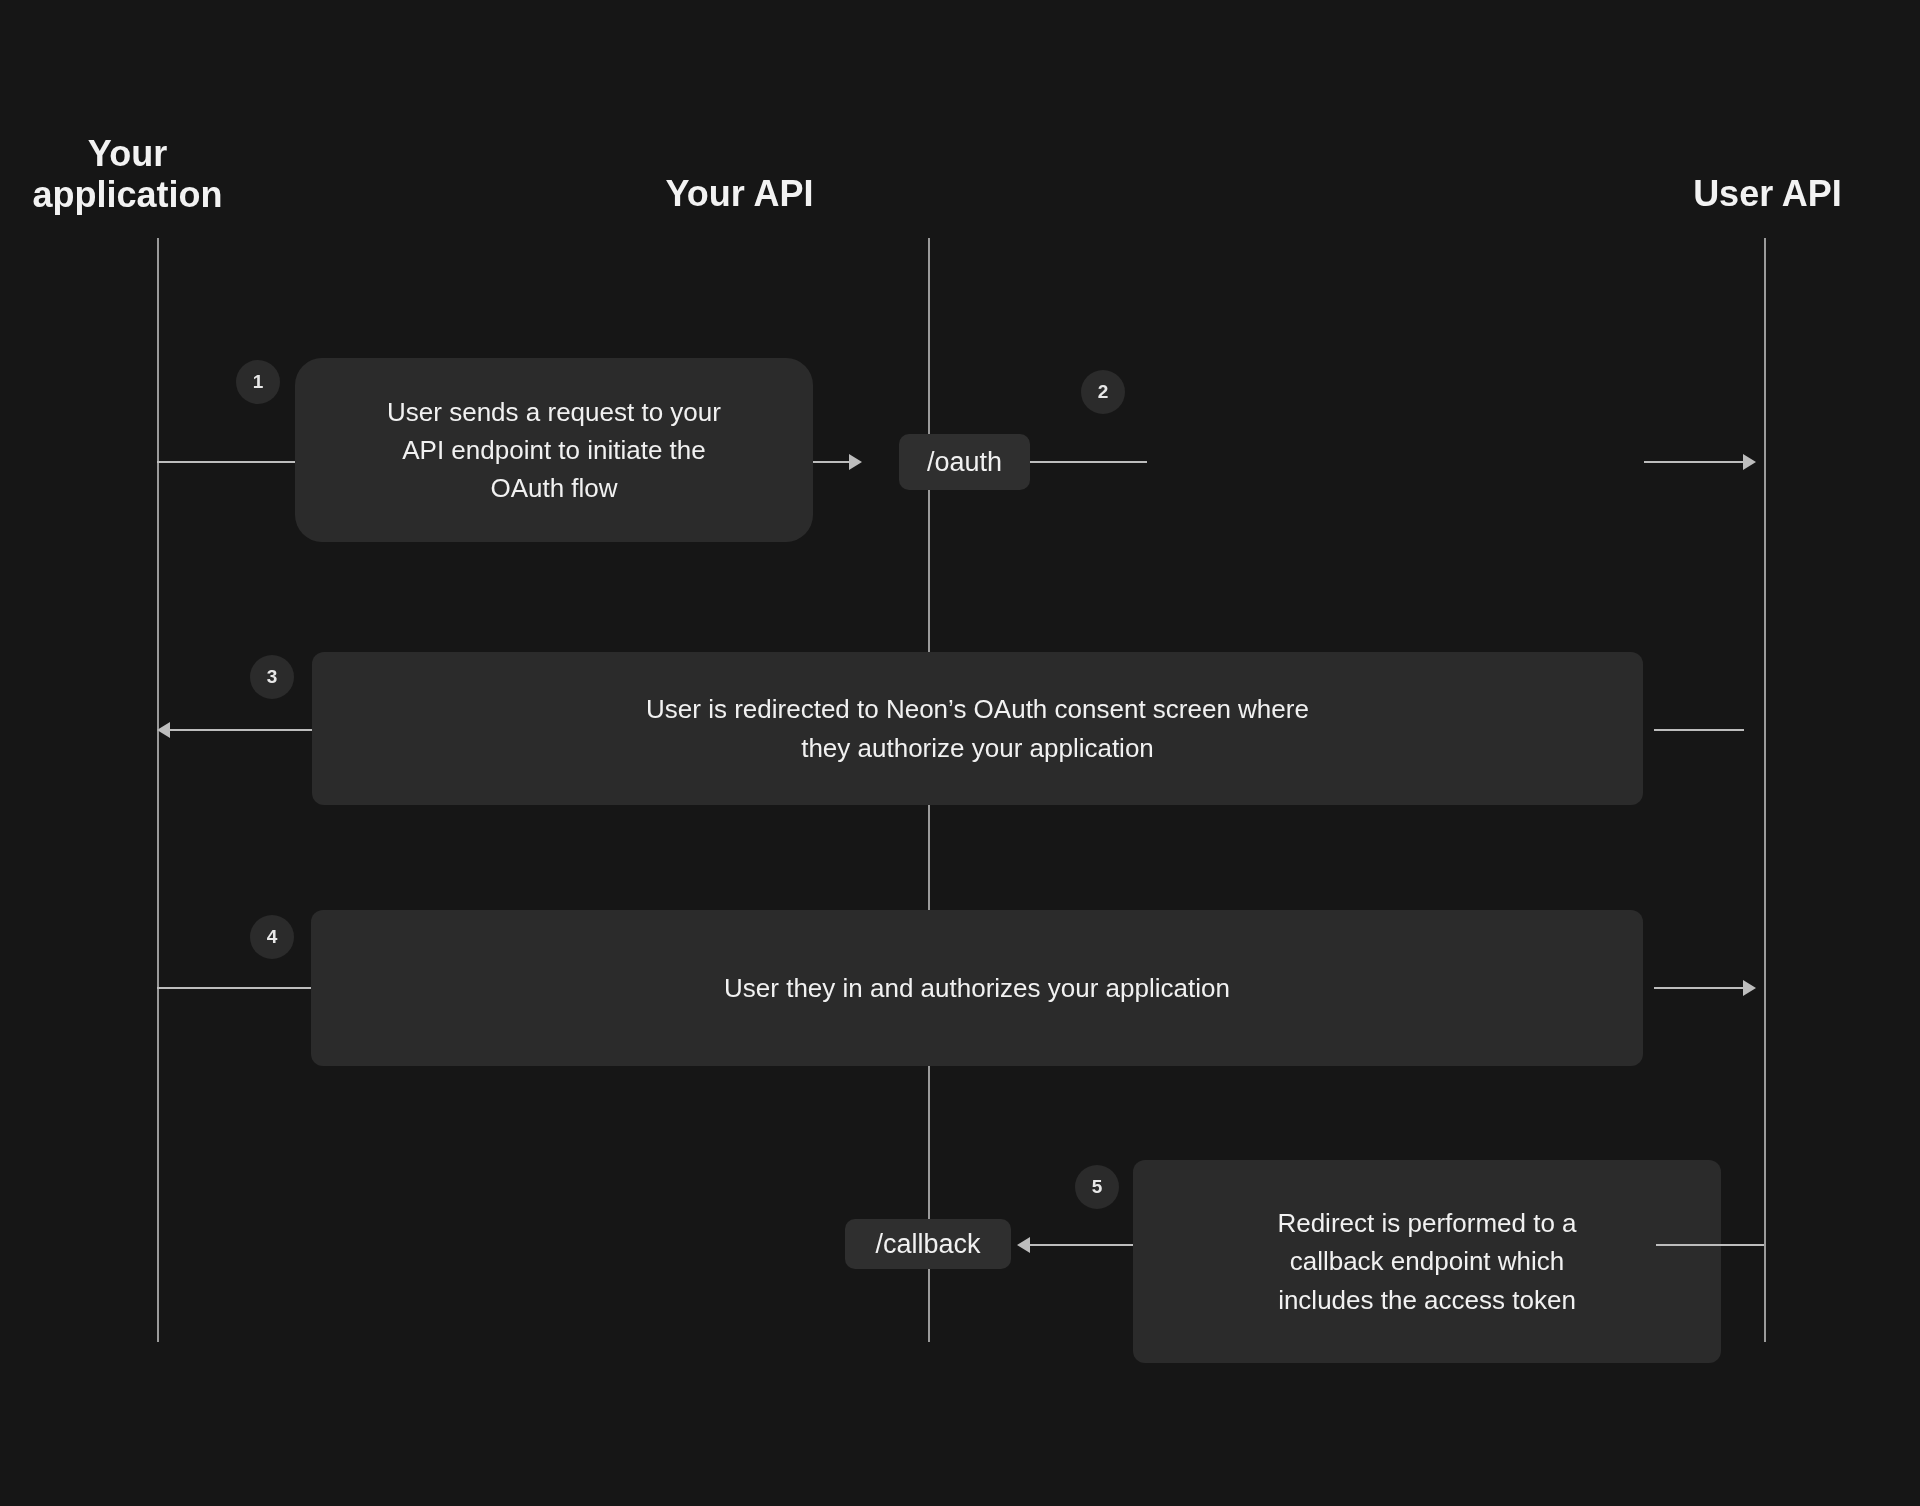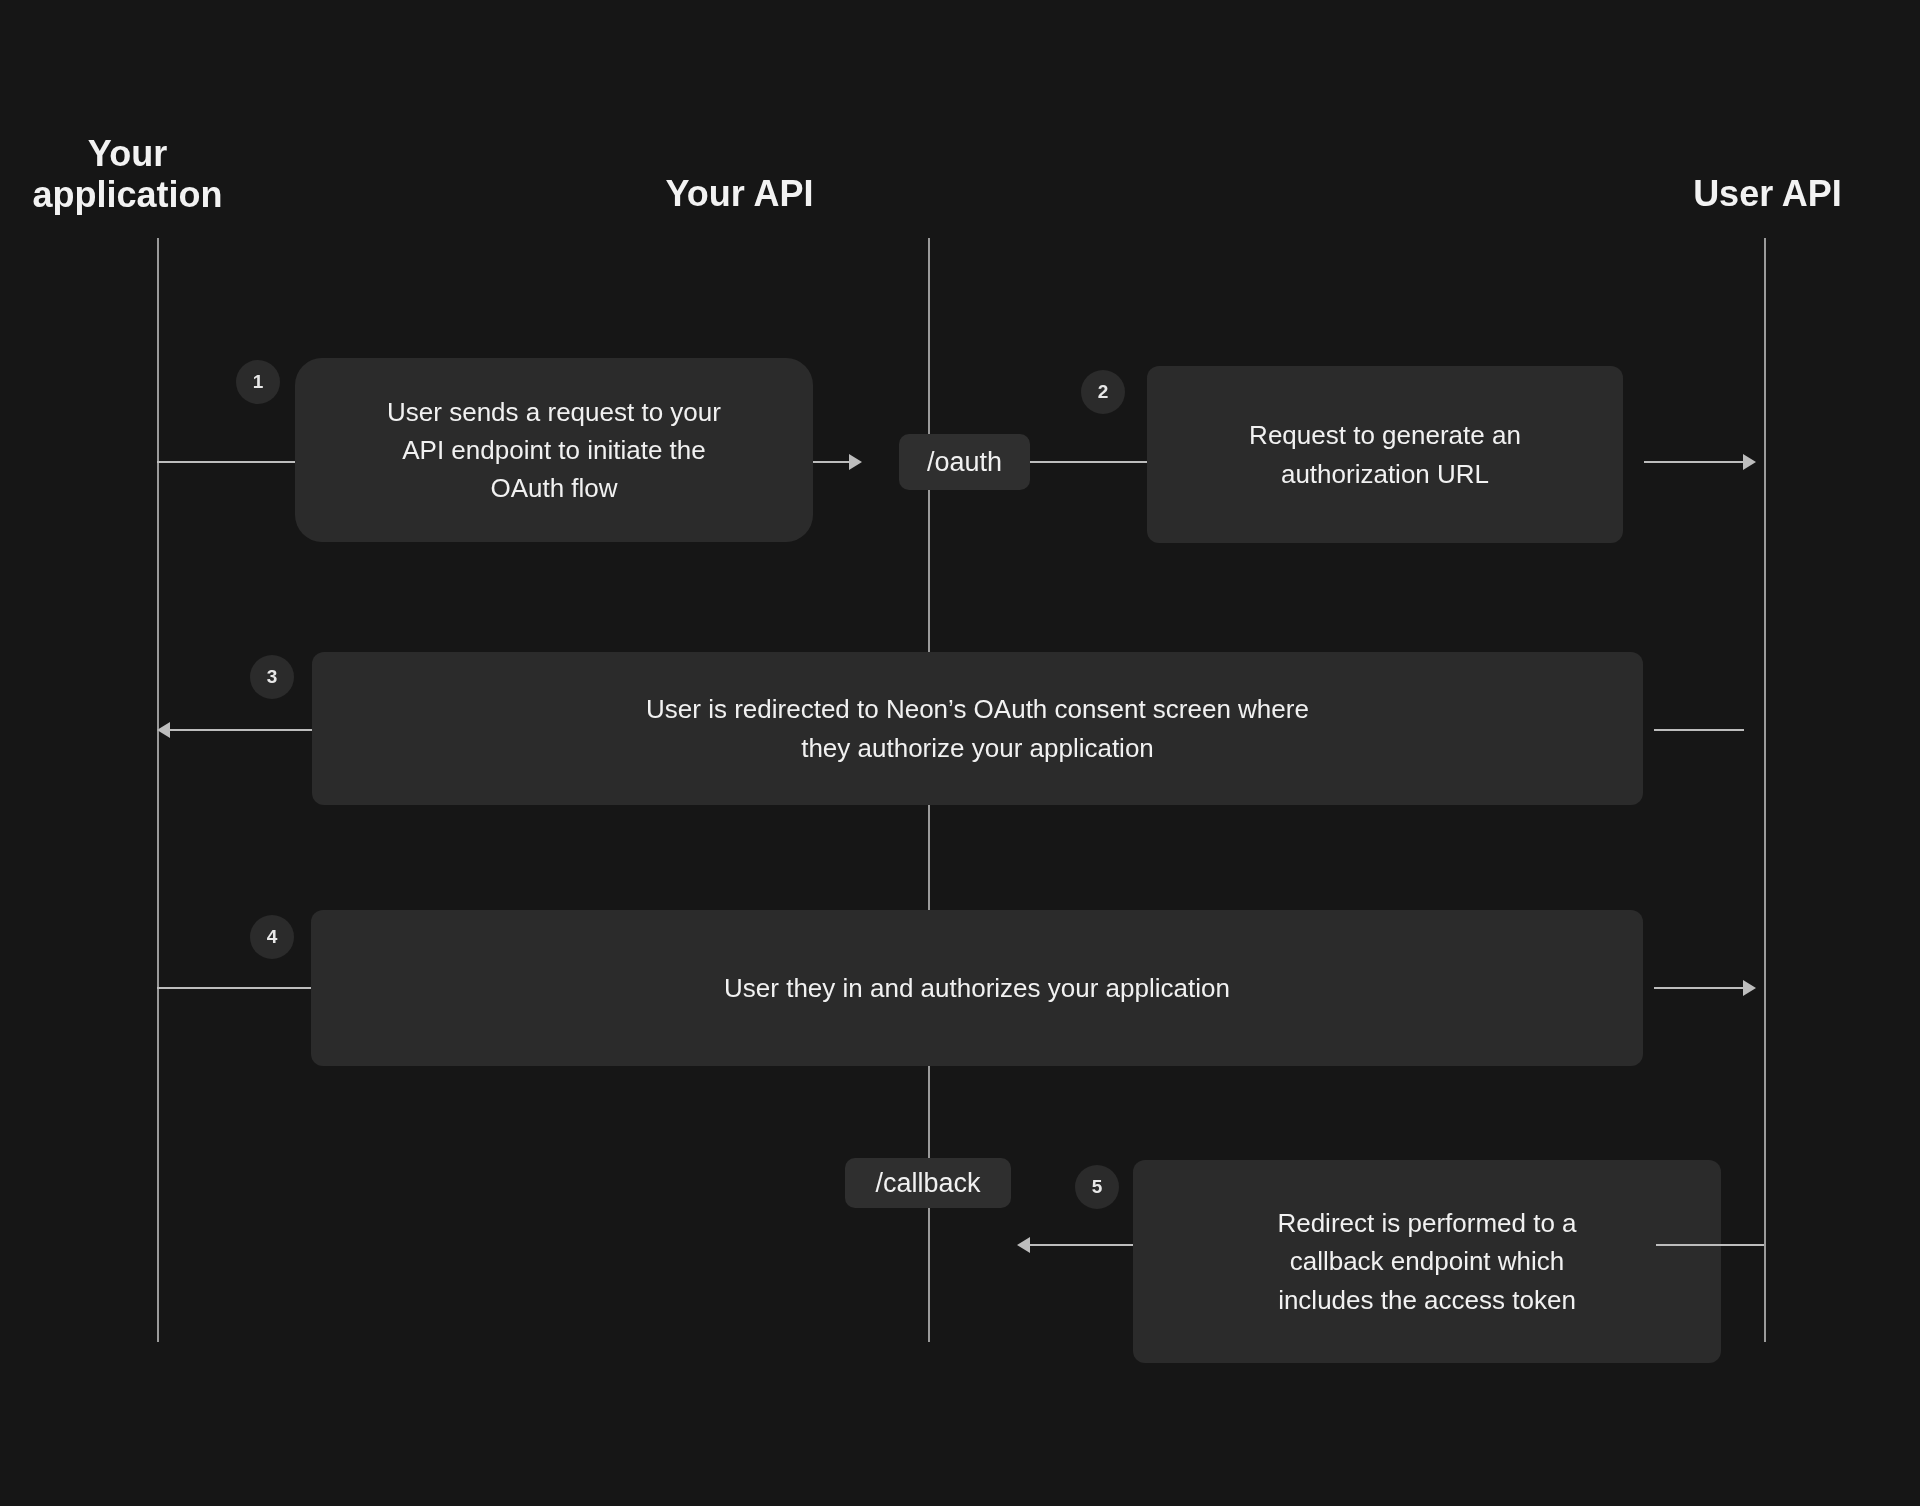--- a/index.html
+++ b/index.html
@@ -121,45 +121,41 @@
 API endpoint to initiate the
 OAuth flow</span>
   </div>
   <div class="conn" style="left:813px; top:461px; width:37px;"></div>
   <div class="arrowhead right" style="left:849px; top:454px;"></div>
 
   <div class="chip" style="left:863px; top:434px; width:131px; height:56px;margin-left:36px;">/oauth</div>
 
   <div class="conn" style="left:994px; top:461px; width:153px;"></div>
   <div class="badge" style="left:1081px; top:370px;">2</div>
-  <div class="step-box" style="left:1147px; top:366px; width:476px; height:177px;">
-    <span class="txt">Request to generate an
-authorization URL</span>
-  </div>
   <div class="conn" style="left:1644px; top:461px; width:100px;"></div>
   <div class="arrowhead right" style="left:1743px; top:454px;"></div>
 
   <div class="arrowhead left" style="left:157px; top:722px;"></div>
   <div class="conn" style="left:169px; top:729px; width:144px;"></div>
   <div class="badge" style="left:250px; top:655px;">3</div>
   <div class="step-box" style="left:312px; top:652px; width:1331px; height:153px;">
     <span class="txt">User is redirected to Neon’s OAuth consent screen where
 they authorize your application</span>
   </div>
   <div class="conn" style="left:1654px; top:729px; width:90px;"></div>
 
   <div class="conn" style="left:157px; top:987px; width:155px;"></div>
   <div class="badge" style="left:250px; top:915px;">4</div>
   <div class="step-box" style="left:311px; top:910px; width:1332px; height:156px;">
     <span class="txt">User they in and authorizes your application</span>
   </div>
   <div class="conn" style="left:1654px; top:987px; width:90px;"></div>
   <div class="arrowhead right" style="left:1743px; top:980px;"></div>
 
-  <div class="chip" style="left:845px; top:1158px; width:166px; height:50px;">/callback</div>
+  <div class="chip" style="left:845px; top:1219px; width:166px; height:50px;">/callback</div>
   <div class="arrowhead left" style="left:1017px; top:1237px;"></div>
   <div class="conn" style="left:1029px; top:1244px; width:108px;"></div>
   <div class="badge" style="left:1075px; top:1165px;">5</div>
   <div class="step-box" style="left:1133px; top:1160px; width:588px; height:203px;">
     <span class="txt">Redirect is performed to a
 callback endpoint which
 includes the access token</span>
   </div>
   <div class="conn" style="left:1656px; top:1244px; width:108px;"></div>
 

